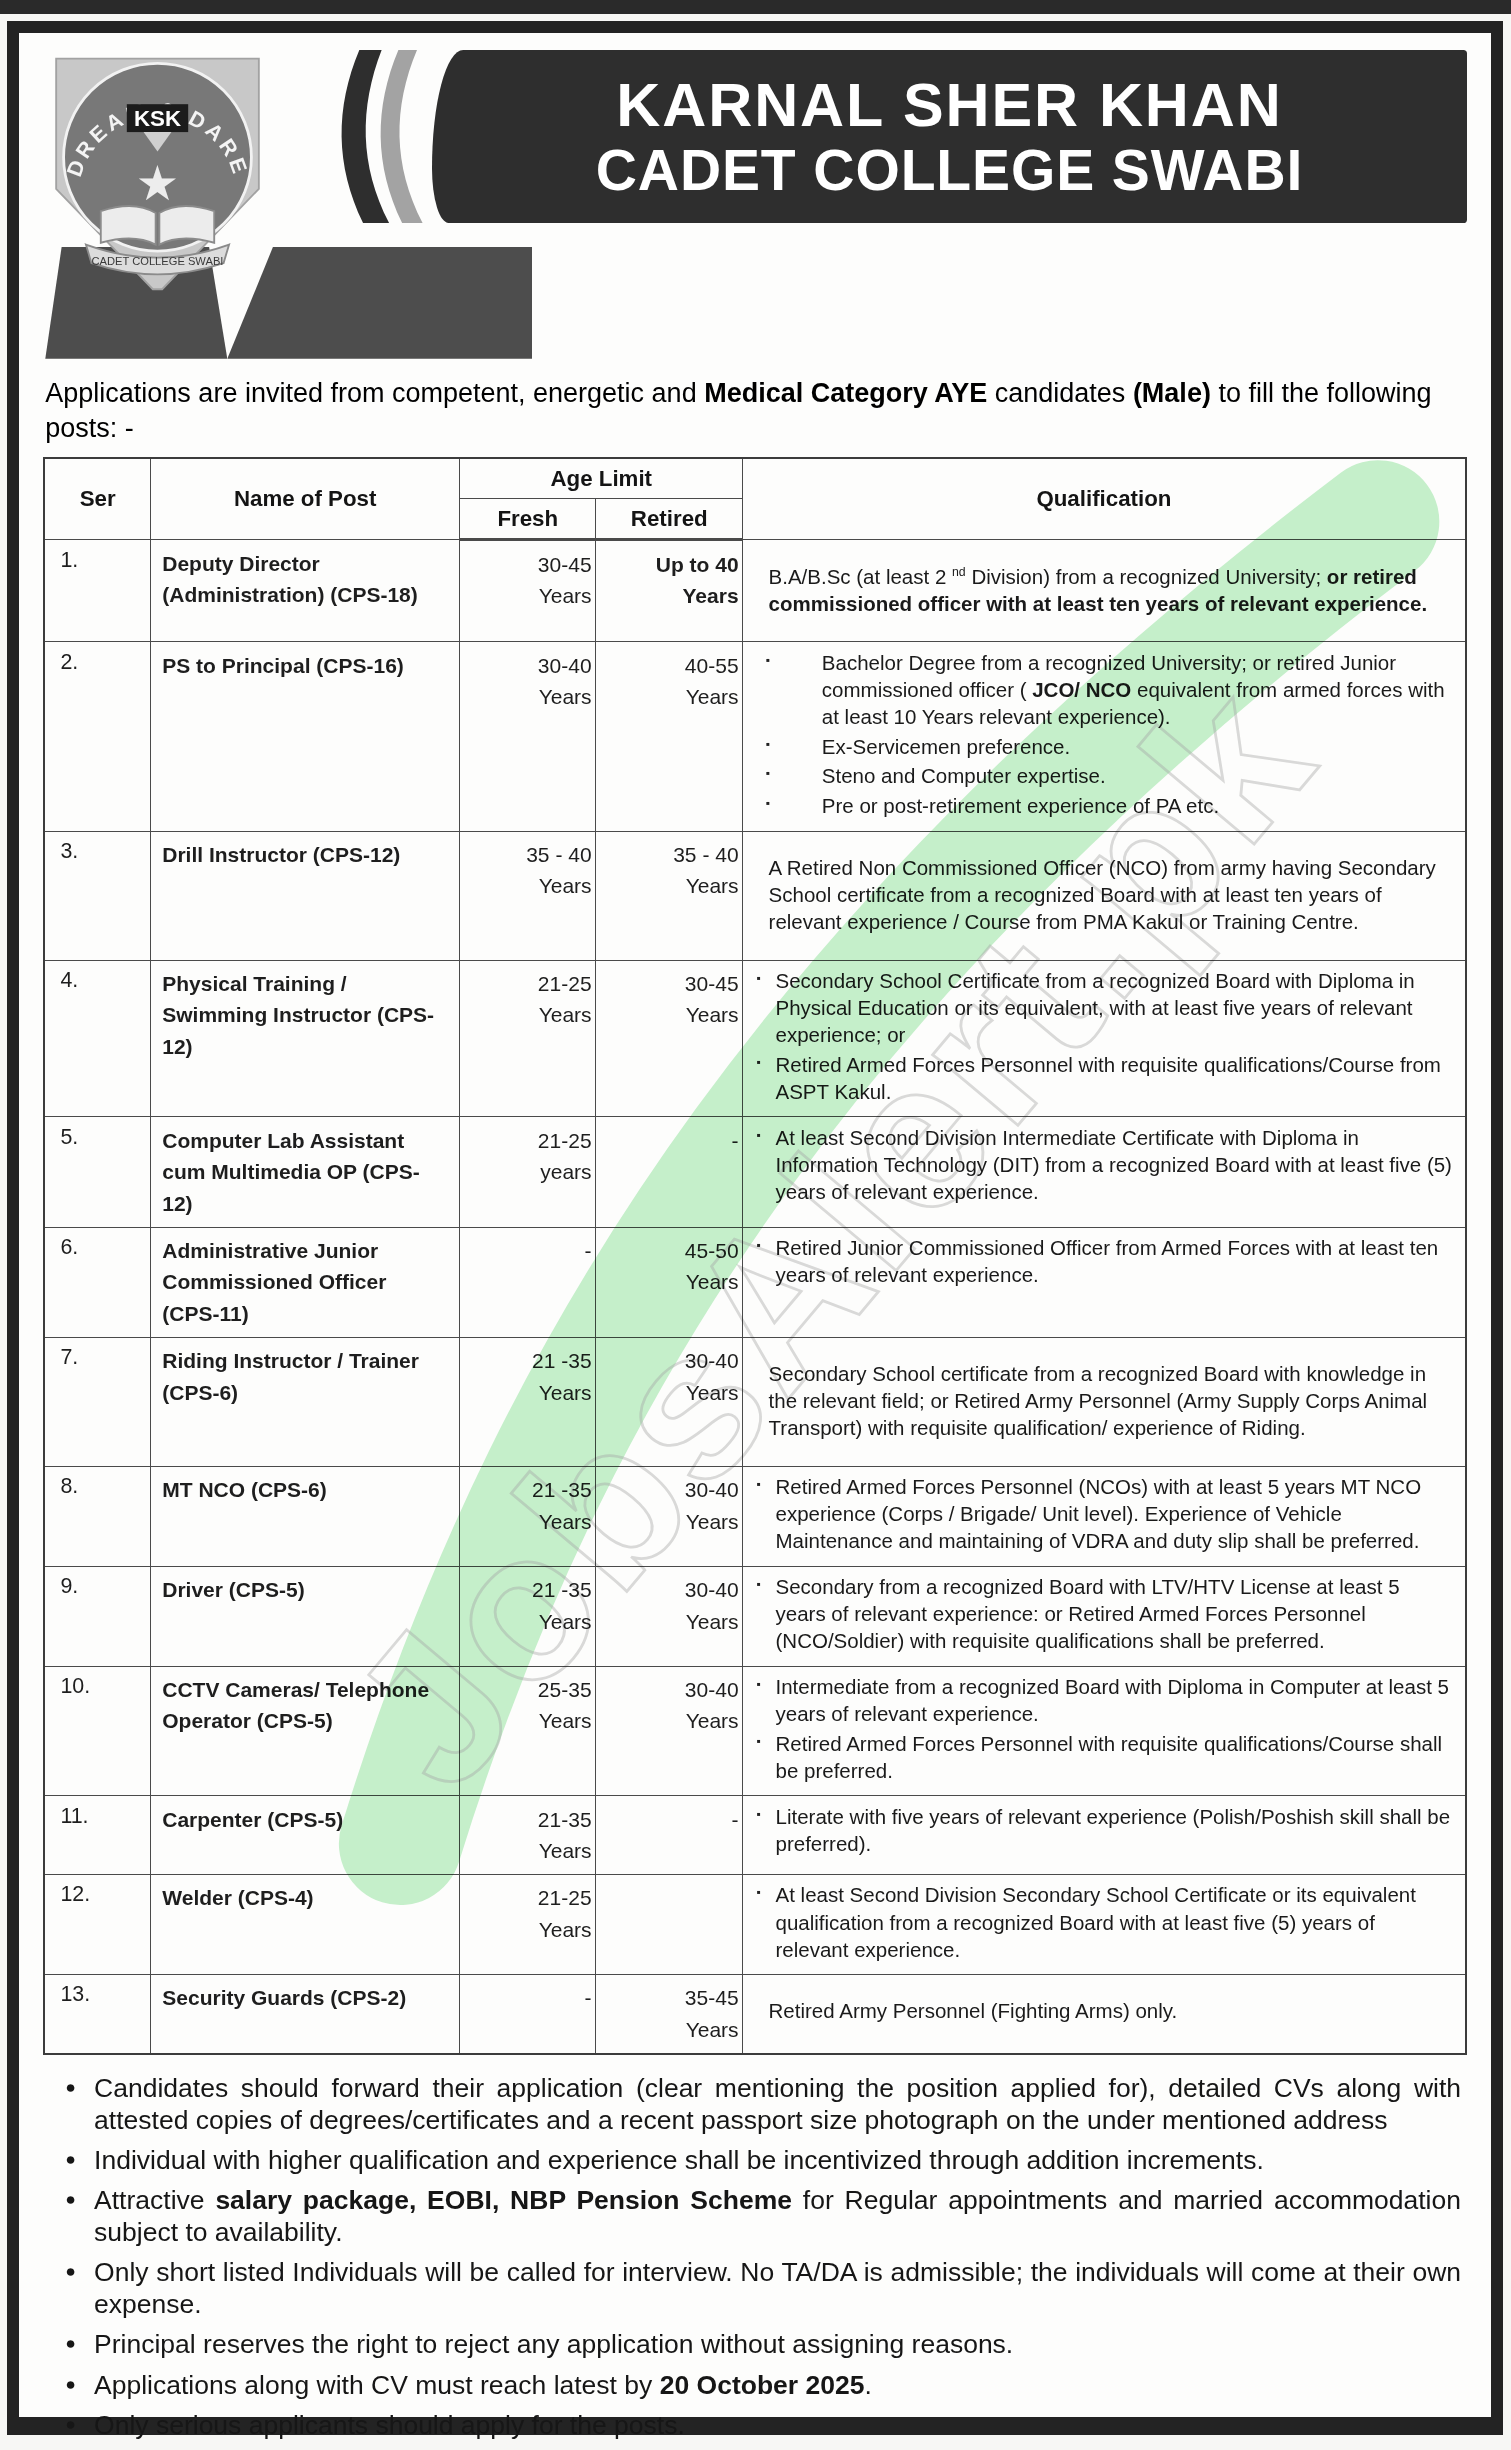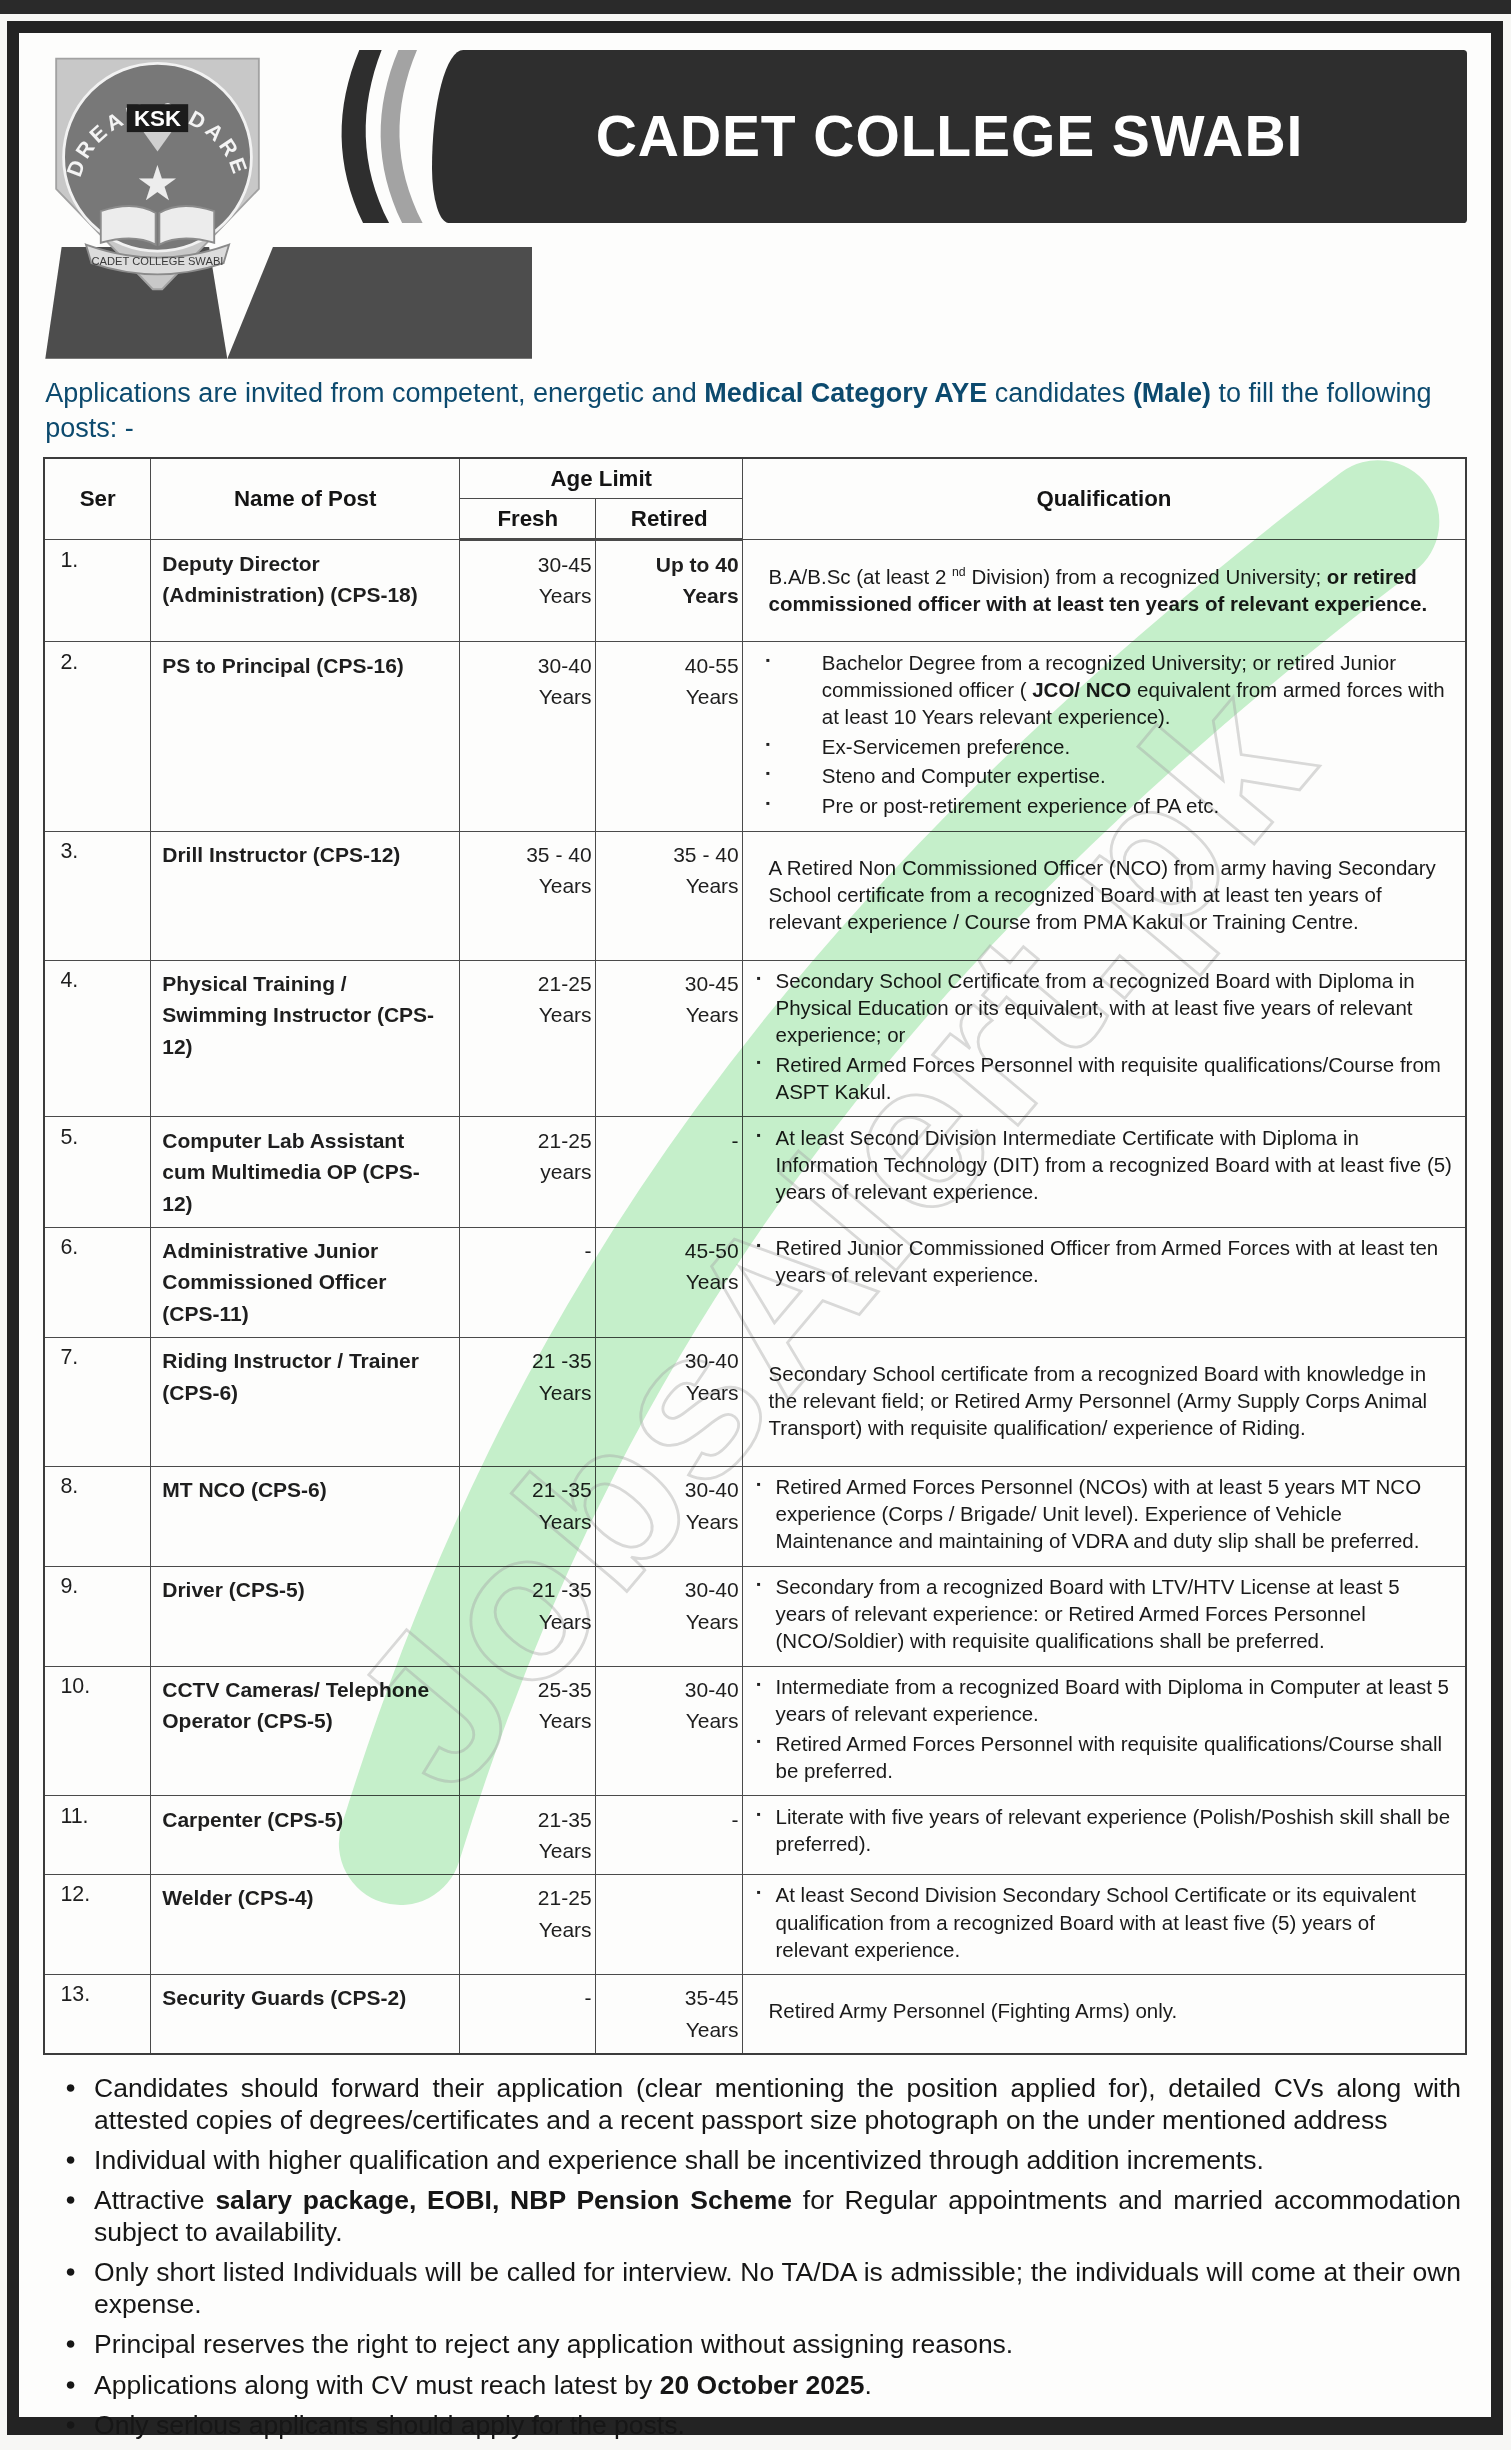--- a/index.html
+++ b/index.html
@@ -33,21 +33,21 @@
   .trap{background:#4d4d4d;flex:none;}
   .trap-left{width:182px;margin-left:1.9px;clip-path:polygon(9% 0,90% 0,100% 100%,0 100%);}
   .trap-right{width:305px;clip-path:polygon(15% 0,100% 0,100% 100%,0 100%);}
   .staff-center{flex:1;display:flex;justify-content:center;align-items:flex-start;}
   .staff-title{
     display:inline-block;font-size:88px;font-weight:bold;color:#383838;
     line-height:.98;letter-spacing:-0.9px;transform:scaleY(1.1);transform-origin:top center;
     border-bottom:6.5px solid #383838;padding:0 11.2px 13px;white-space:nowrap;
   }
   
-  .intro{flex:none;margin:17px 1.9px 11.2px;font-size:27px;line-height:1.3;color:#0c4a6e;}
+  .intro{flex:none;margin:17px 1.9px 11.2px;font-size:27px;line-height:1.3;color:#000000;}
   .b{font-weight:bold;}
   .u{}
   .sup{vertical-align:super;font-size:0.6em;}
   
   table.posts{flex:none;width:100%;border-collapse:collapse;border:2.8px solid #3c3c3c;background:transparent;}
   table.posts th,table.posts td{border:1.9px solid #4a4a4a;}
   table.posts thead th{font-size:22.3px;font-weight:bold;padding:6.5px 3.7px;color:#141414;}
   table.posts thead tr.sub th{border-bottom-width:3.7px;}
   td.ser-cell{vertical-align:top;padding:7.4px 3.7px 7.4px 15px;font-size:21.4px;width:86px;}
   td.post-cell{vertical-align:top;padding:7.4px 13px 7.4px 11.2px;font-size:21px;font-weight:bold;line-height:1.5;width:284px;}
@@ -94,20 +94,21 @@
       <path d="M44 206 Q121 234 198 206 L192 226 Q121 250 50 226 Z" fill="#dcdcdc" stroke="#8b8b8b" stroke-width="2"></path>
       <text x="121" y="228" text-anchor="middle" font-size="12" fill="#3a3a3a">CADET COLLEGE SWABI</text>
     </svg>
 
     <div class="banner-wrap">
       <svg class="banner-deco" width="110" height="173" viewBox="0 0 118 186">
         <path d="M40 0 C14 62 14 124 44 186 L72 186 C40 124 40 62 64 0 Z" fill="#2e2e2e"></path>
         <path d="M82 0 C56 62 56 124 86 186 L108 186 C76 124 76 62 102 0 Z" fill="#a3a3a3"></path>
       </svg>
       <div class="banner-main">
+        <div class="banner-line1">KARNAL SHER KHAN</div>
         <div class="banner-line2">CADET COLLEGE SWABI</div>
       </div>
     </div>
   </div>
 
   <div class="staff-row">
     <div class="trap trap-left"></div>
     <div class="trap trap-right"></div>
   </div>
 

